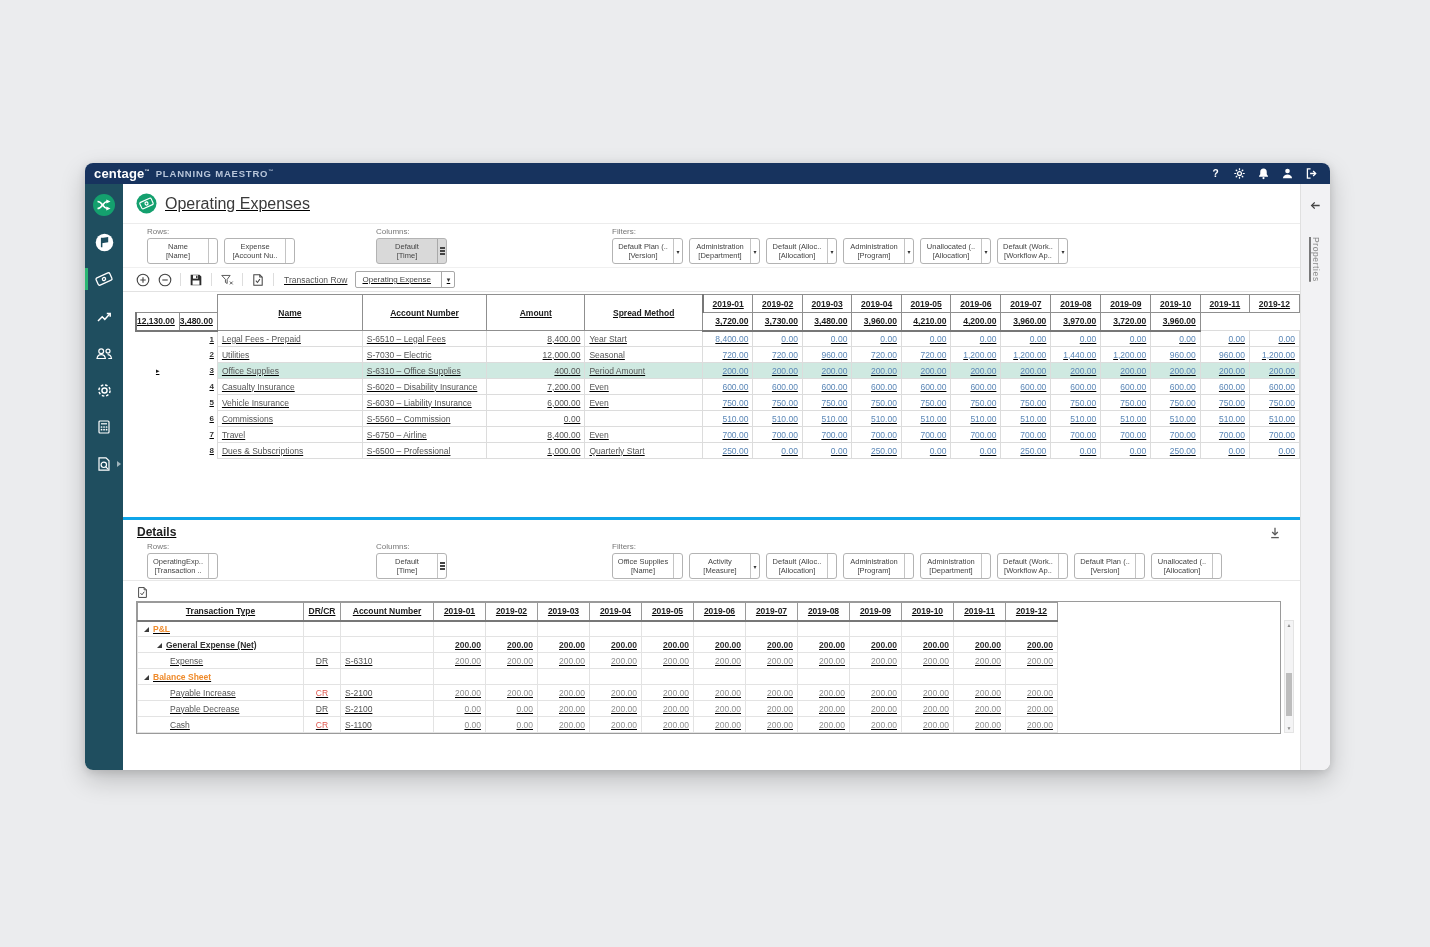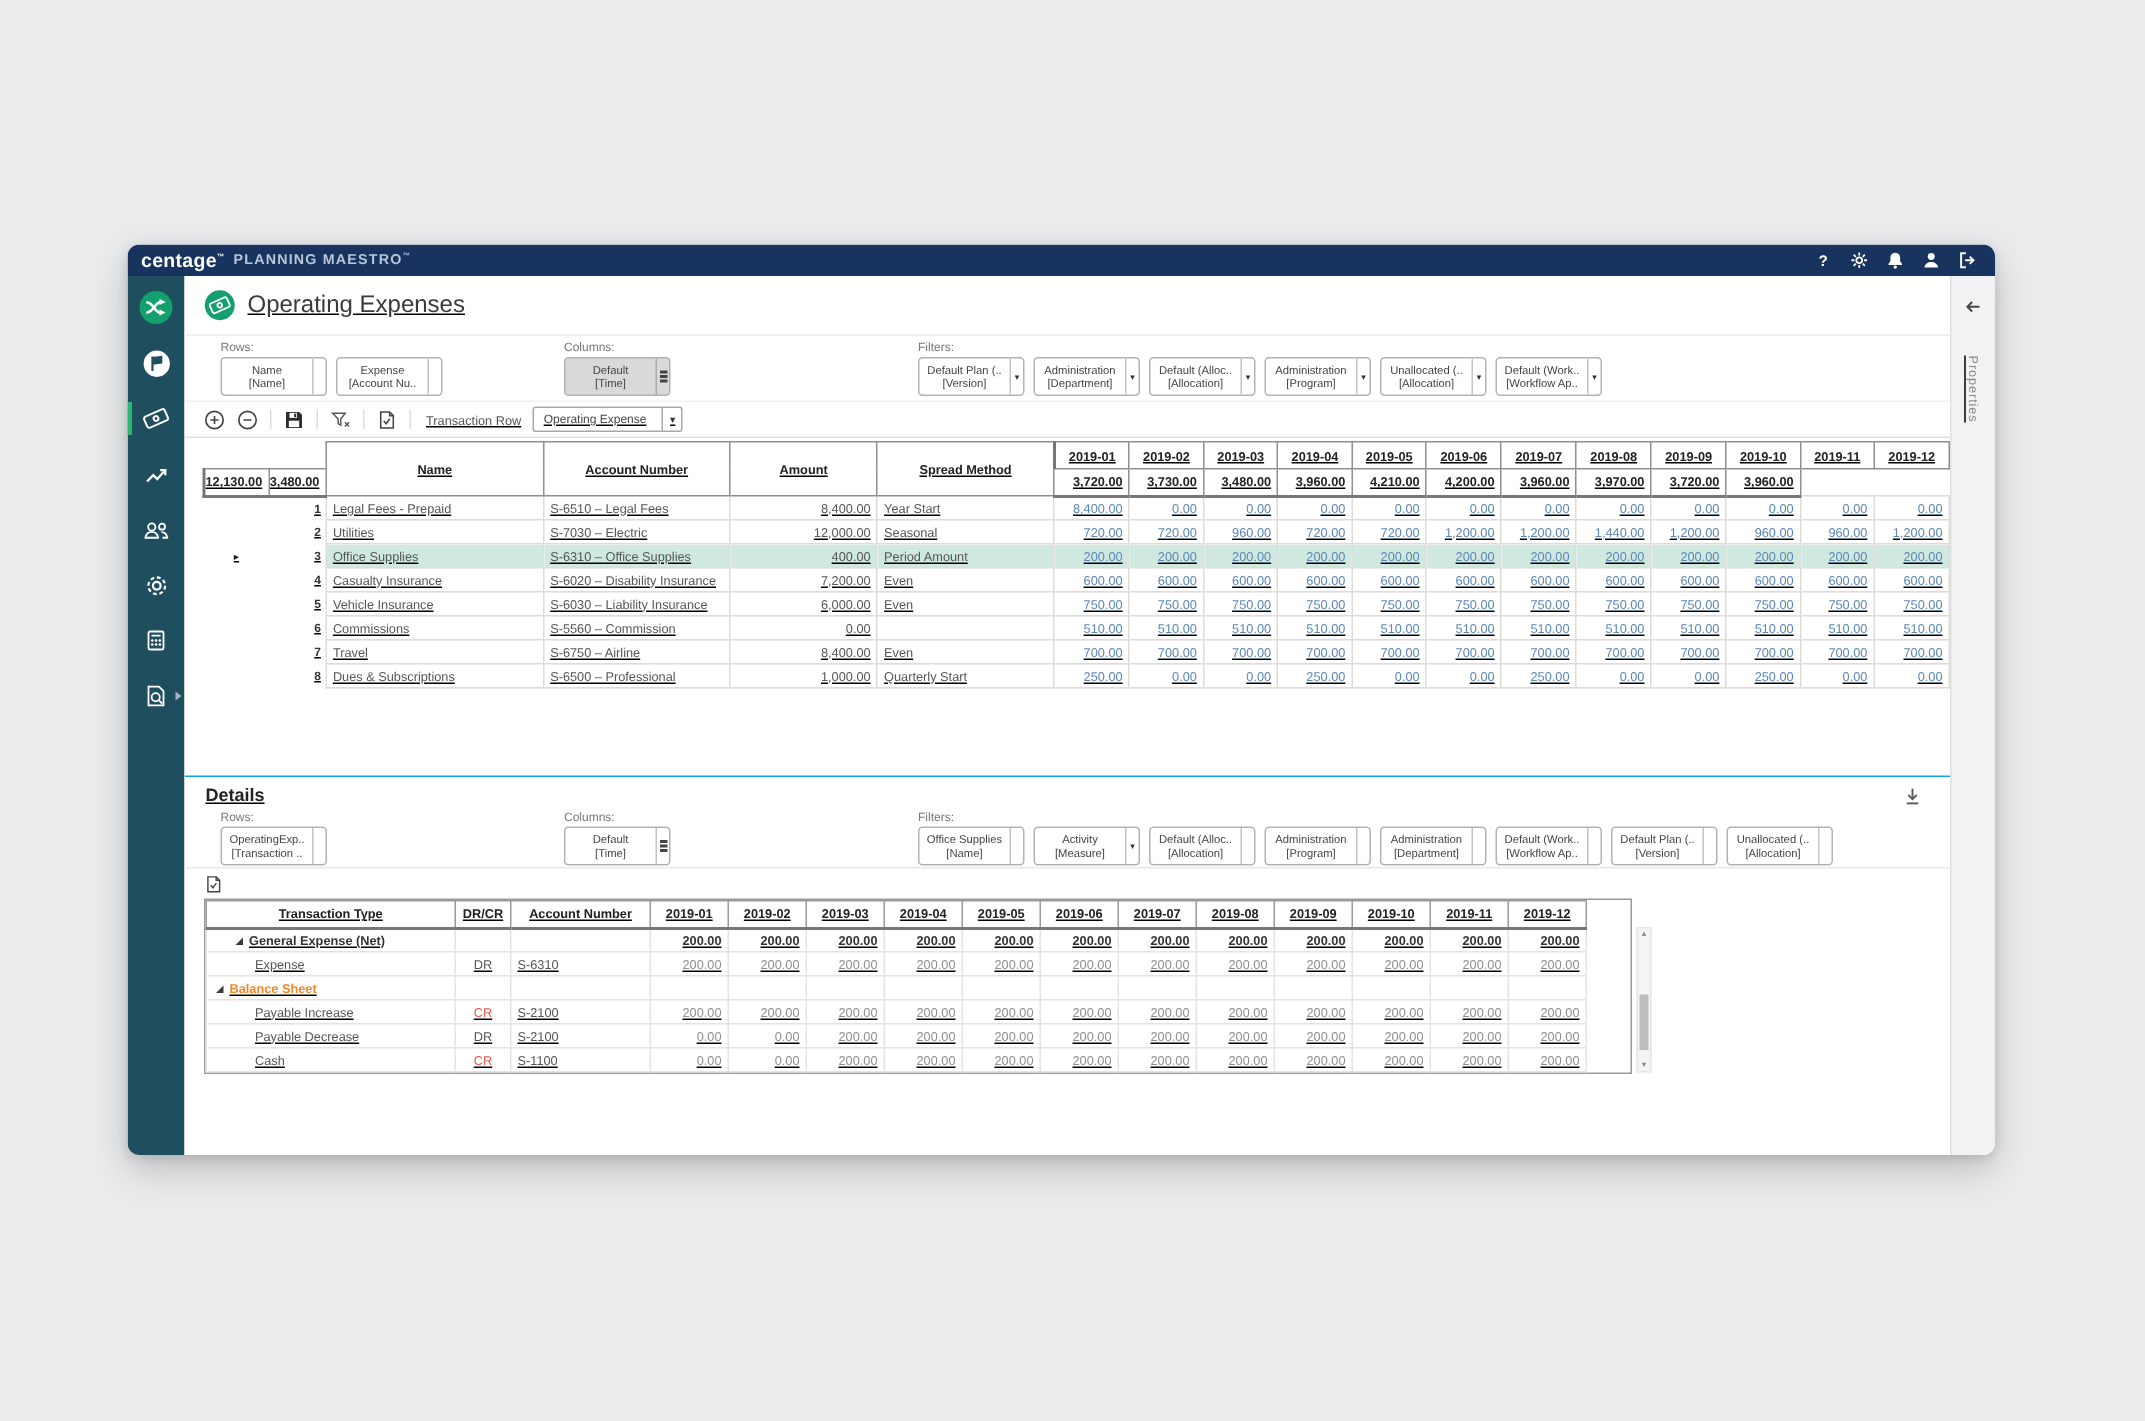--- a/index.html
+++ b/index.html
@@ -71,28 +71,28 @@
   .mg th.mcol1 { border-left:2px solid #777; }
   .mg th.tot { text-align:right; padding-right:4px;margin-top:38px; }
   .mg td { border:1px solid #dcdcdc; height:16px; font-size:8.5px; padding:0 4px; color:#555; }
   .mg td.ptr { width:10px; padding:0; text-align:center; font-size:7px; color:#1a1a1a; }
   .mg td.rnum { text-align:right; color:#333; font-weight:bold; font-size:8px; padding-right:3px; }
   .mg td.num { text-align:right; color:#5b87b7; }
   .mg td.amt { text-align:right; color:#555; }
   .mg tr.sel td:not(.noborder) { background:#cfe9e1; }
 
   
-  .details-sec { border-top:1px solid #0ea5e9; position:relative; }
+  .details-sec { border-top:3px solid #0ea5e9; position:relative; }
   .details-title { font-size:12px; font-weight:bold; color:#222; margin:5px 0 0 14px; }
   .dl-ico { position:absolute; right:18px; top:6px; width:14px; height:14px; }
   .details-controls { position:relative; height:42px; border-bottom:1px solid #e8e8e8; }
   .details-toolbar { height:20px; display:flex; align-items:center; padding-left:13px; }
   .details-toolbar .ico { width:13px; height:13px; }
 
-  .dg-outer { margin-left:13px; width:952px; border:1px solid #9a9a9a; position:relative; background:#fff; }
+  .dg-outer { margin-left:13px; width:1145px; border:1px solid #9a9a9a; position:relative; background:#fff; }
   .dg th { border:1px solid #9a9a9a; border-bottom:2px solid #777; font-size:8.5px; color:#222; font-weight:bold; height:18px; text-align:center; }
   .dg td { border:1px solid #e3e3e3; height:16px; font-size:8.5px; padding:0 4px; color:#555; }
   .dg td.num { text-align:right; color:#8f8f8f; }
   .dg tr.bold td.num { color:#333; font-weight:bold; }
   .dg td.cc { text-align:center; }
   .dg td.cc.cr { color:#e0564e; }
   .dg tr.orange .lbl { color:#ef8a2a; font-weight:bold; }
   .dg tr.bold .lbl { color:#333; font-weight:bold; }
   .caret { width:0; height:0; border-bottom:5px solid #3a3a3a; border-left:5px solid transparent; display:inline-block; margin-right:4px; }
 
@@ -743,20 +743,37 @@
                     <th>2019-06</th>
                     <th>2019-07</th>
                     <th>2019-08</th>
                     <th>2019-09</th>
                     <th>2019-10</th>
                     <th>2019-11</th>
                     <th>2019-12</th>
                   </tr>
                 </thead>
                 <tbody>
+                  <tr class="orange">
+                    <td class="lbl" style="padding-left: 6px;"><span class="caret"></span><span>P&amp;L</span></td>
+                    <td class="cc"></td>
+                    <td></td>
+                    <td class="num"></td>
+                    <td class="num"></td>
+                    <td class="num"></td>
+                    <td class="num"></td>
+                    <td class="num"></td>
+                    <td class="num"></td>
+                    <td class="num"></td>
+                    <td class="num"></td>
+                    <td class="num"></td>
+                    <td class="num"></td>
+                    <td class="num"></td>
+                    <td class="num"></td>
+                  </tr>
                   <tr class="bold">
                     <td class="lbl" style="padding-left: 19px;"><span class="caret"></span><span>General Expense (Net)</span></td>
                     <td class="cc"></td>
                     <td></td>
                     <td class="num">200.00</td>
                     <td class="num">200.00</td>
                     <td class="num">200.00</td>
                     <td class="num">200.00</td>
                     <td class="num">200.00</td>
                     <td class="num">200.00</td>

